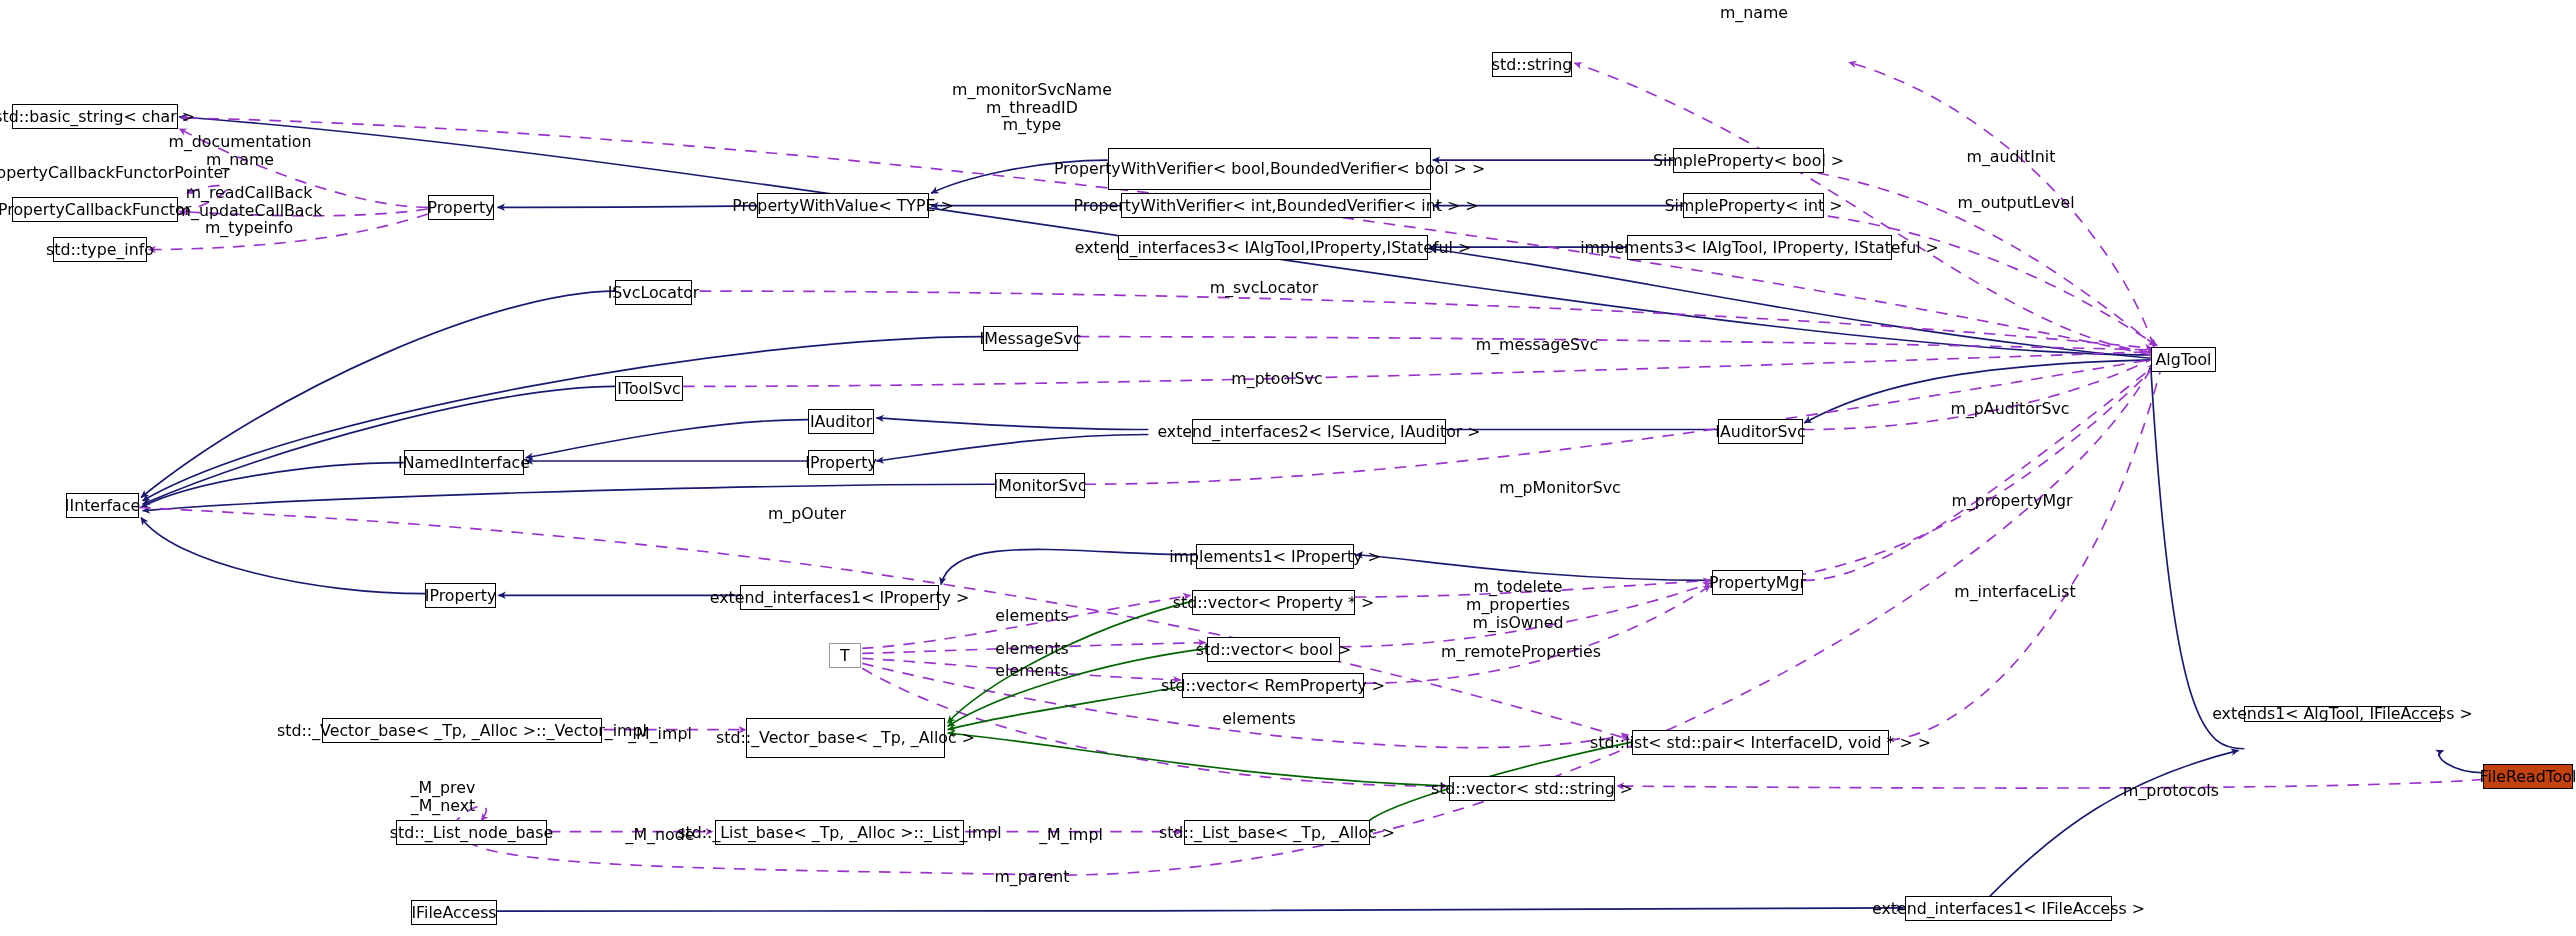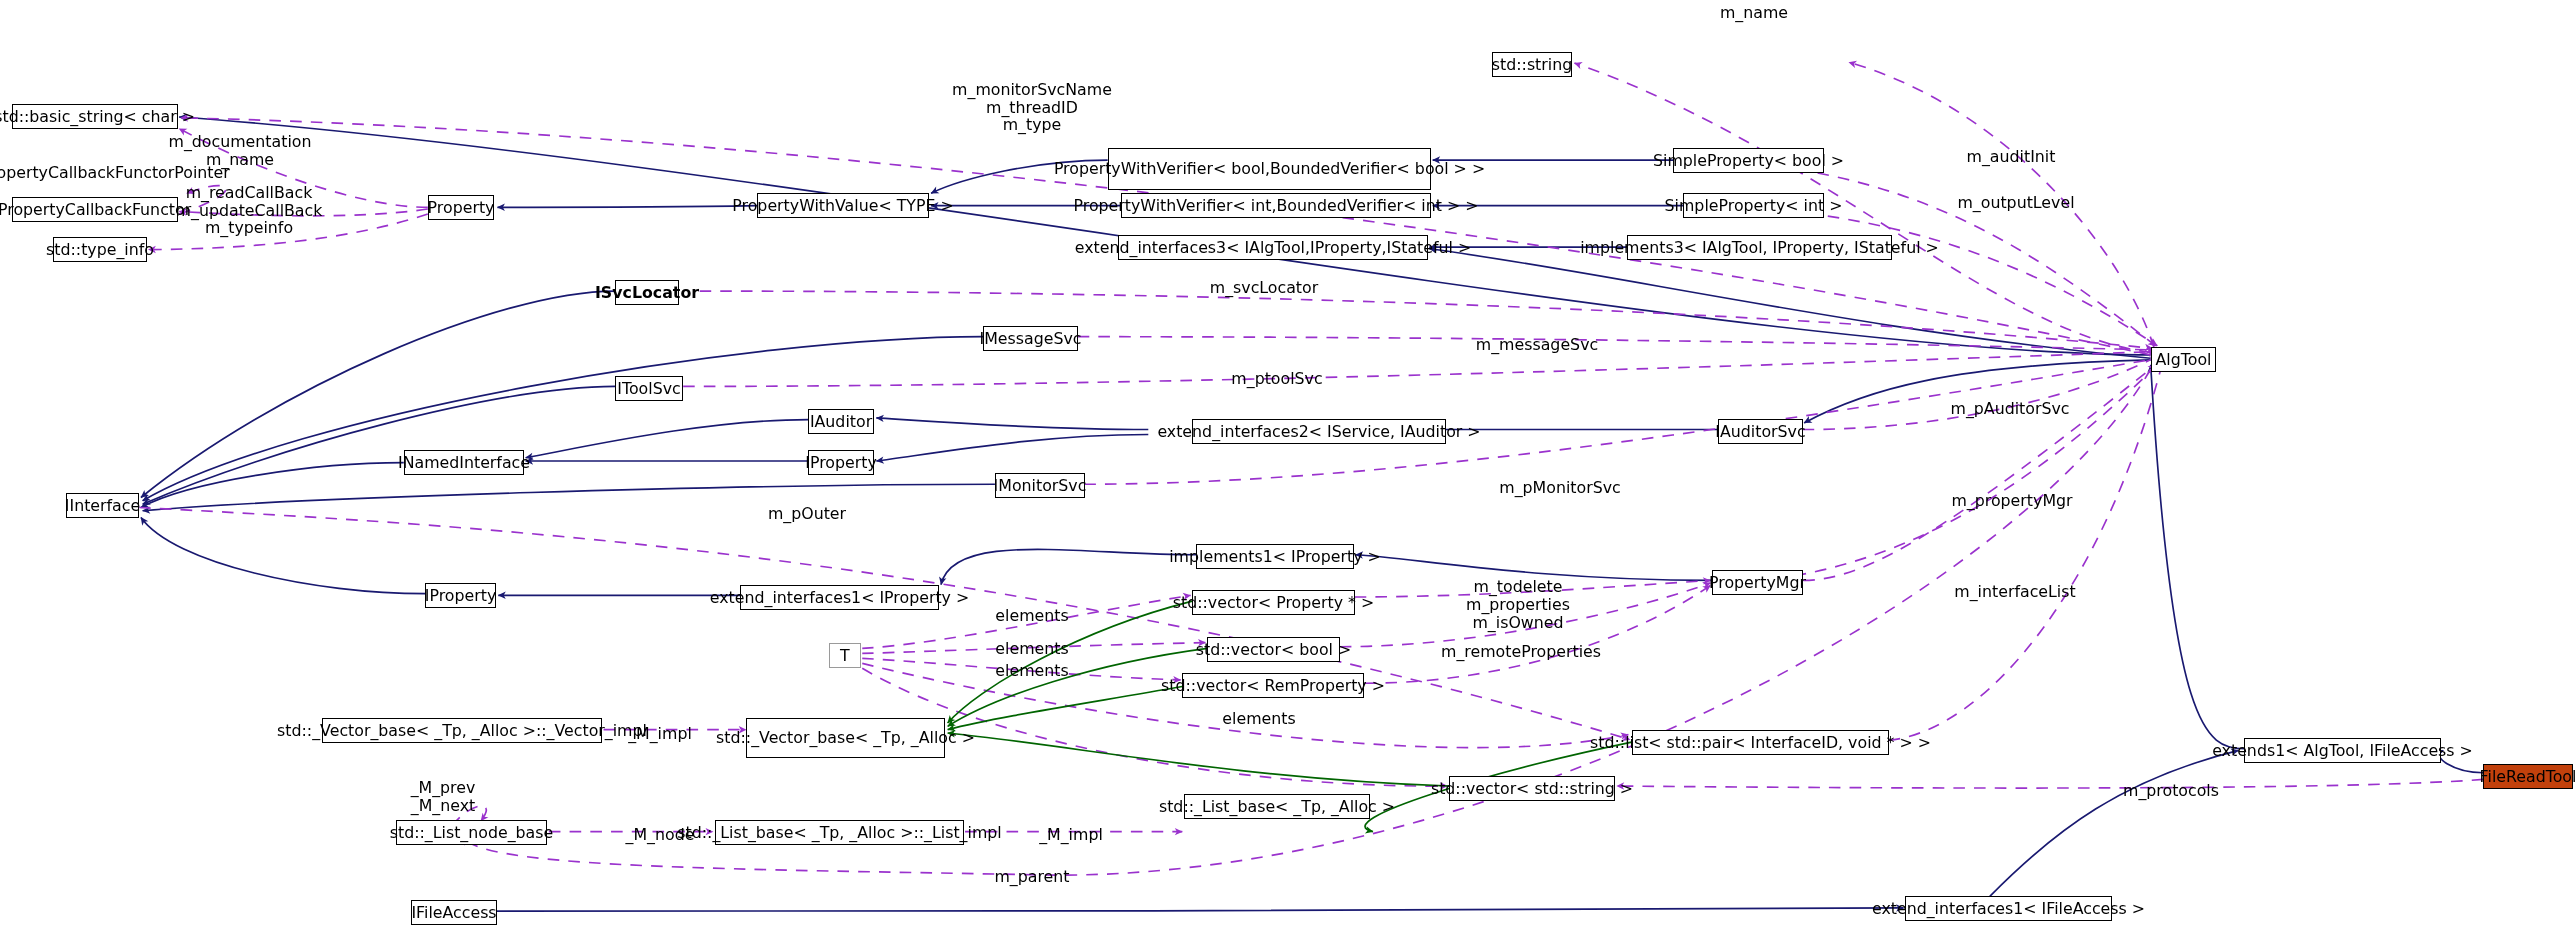--- a/index.html
+++ b/index.html
@@ -136,21 +136,21 @@
   <div class="node" style="left:53px;top:237px;width:94px;height:25px;">std::type_info</div>
   <div class="node" style="left:428px;top:195px;width:66px;height:25px;">Property</div>
   <div class="node" style="left:757px;top:193px;width:172px;height:25px;">PropertyWithValue&lt; TYPE &gt;</div>
   <div class="node" style="left:1108px;top:148px;width:323px;height:42px;">PropertyWithVerifier&lt; bool,BoundedVerifier&lt; bool &gt; &gt;</div>
   <div class="node" style="left:1121px;top:193px;width:310px;height:25px;">PropertyWithVerifier&lt; int,BoundedVerifier&lt; int &gt; &gt;</div>
   <div class="node" style="left:1118px;top:235px;width:310px;height:25px;">extend_interfaces3&lt; IAlgTool,IProperty,IStateful &gt;</div>
   <div class="node" style="left:1673px;top:148px;width:151px;height:25px;">SimpleProperty&lt; bool &gt;</div>
   <div class="node" style="left:1683px;top:193px;width:141px;height:25px;">SimpleProperty&lt; int &gt;</div>
   <div class="node" style="left:1627px;top:235px;width:265px;height:25px;">implements3&lt; IAlgTool, IProperty, IStateful &gt;</div>
   <div class="node" style="left:1492px;top:52px;width:80px;height:25px;">std::string</div>
-  <div class="node" style="left:615px;top:280px;width:64px;height:25px;font-weight:bold;">ISvcLocator</div>
+  <div class="node" style="left:615px;top:280px;width:77px;height:25px;">ISvcLocator</div>
   <div class="node" style="left:983px;top:326px;width:95px;height:25px;">IMessageSvc</div>
   <div class="node" style="left:615px;top:376px;width:68px;height:25px;">IToolSvc</div>
   <div class="node" style="left:808px;top:409px;width:66px;height:25px;">IAuditor</div>
   <div class="node" style="left:404px;top:450px;width:120px;height:25px;">INamedInterface</div>
   <div class="node" style="left:808px;top:450px;width:66px;height:25px;">IProperty</div>
   <div class="node" style="left:995px;top:473px;width:90px;height:25px;">IMonitorSvc</div>
   <div class="node" style="left:1148px;top:419px;width:254px;height:25px;margin-left:44px;">extend_interfaces2&lt; IService, IAuditor &gt;</div>
   <div class="node" style="left:1718px;top:419px;width:85px;height:25px;">IAuditorSvc</div>
   <div class="node" style="left:66px;top:493px;width:73px;height:25px;">IInterface</div>
   <div class="node" style="left:425px;top:583px;width:71px;height:25px;">IProperty</div>
@@ -160,25 +160,25 @@
   <div class="node" style="left:1207px;top:637px;width:133px;height:25px;">std::vector&lt; bool &gt;</div>
   <div class="node" style="left:1182px;top:673px;width:182px;height:25px;">std::vector&lt; RemProperty &gt;</div>
   <div class="node" style="left:1712px;top:570px;width:91px;height:25px;">PropertyMgr</div>
   <div class="node tparam" style="left:829px;top:643px;width:31.5px;height:25px;">T</div>
   <div class="node" style="left:322px;top:718px;width:280px;height:25px;">std::_Vector_base&lt; _Tp, _Alloc &gt;::_Vector_impl</div>
   <div class="node" style="left:746px;top:718px;width:199px;height:40px;">std::_Vector_base&lt; _Tp, _Alloc &gt;</div>
   <div class="node" style="left:1632px;top:730px;width:257px;height:25px;">std::list&lt; std::pair&lt; InterfaceID, void * &gt; &gt;</div>
   <div class="node" style="left:1449px;top:776px;width:166px;height:25px;">std::vector&lt; std::string &gt;</div>
   <div class="node" style="left:396px;top:820px;width:151px;height:25px;">std::_List_node_base</div>
   <div class="node" style="left:715px;top:820px;width:249px;height:25px;">std::_List_base&lt; _Tp, _Alloc &gt;::_List_impl</div>
-  <div class="node" style="left:1184px;top:794px;width:186px;height:25px;">std::_List_base&lt; _Tp, _Alloc &gt;</div>
+  <div class="node" style="left:1184px;top:820px;width:186px;height:25px;">std::_List_base&lt; _Tp, _Alloc &gt;</div>
   <div class="node" style="left:2151px;top:347px;width:65px;height:25px;">AlgTool</div>
   <div class="node" style="left:411px;top:900px;width:86px;height:25px;">IFileAccess</div>
   <div class="node" style="left:1905px;top:896px;width:207px;height:25px;">extend_interfaces1&lt; IFileAccess &gt;</div>
-  <div class="node" style="left:2244px;top:738px;width:197px;height:25px;">extends1&lt; AlgTool, IFileAccess &gt;</div>
+  <div class="node" style="left:2244px;top:706px;width:197px;height:16px;">extends1&lt; AlgTool, IFileAccess &gt;</div>
   <div class="node highlight" style="left:2483px;top:764px;width:90px;height:25px;">FileReadTool</div>
 
   <div class="edgelabel c" style="left:1754px;top:4.1px;">m_name</div>
   <div class="edgelabel c" style="left:1032px;top:81px;">m_monitorSvcName
 m_threadID
 m_type</div>
   <div class="edgelabel c" style="left:240px;top:133px;">m_documentation
 m_name</div>
   <div class="edgelabel c" style="left:91px;top:164px;">nullPropertyCallbackFunctorPointer</div>
   <div class="edgelabel c" style="left:249px;top:184px;">m_readCallBack

